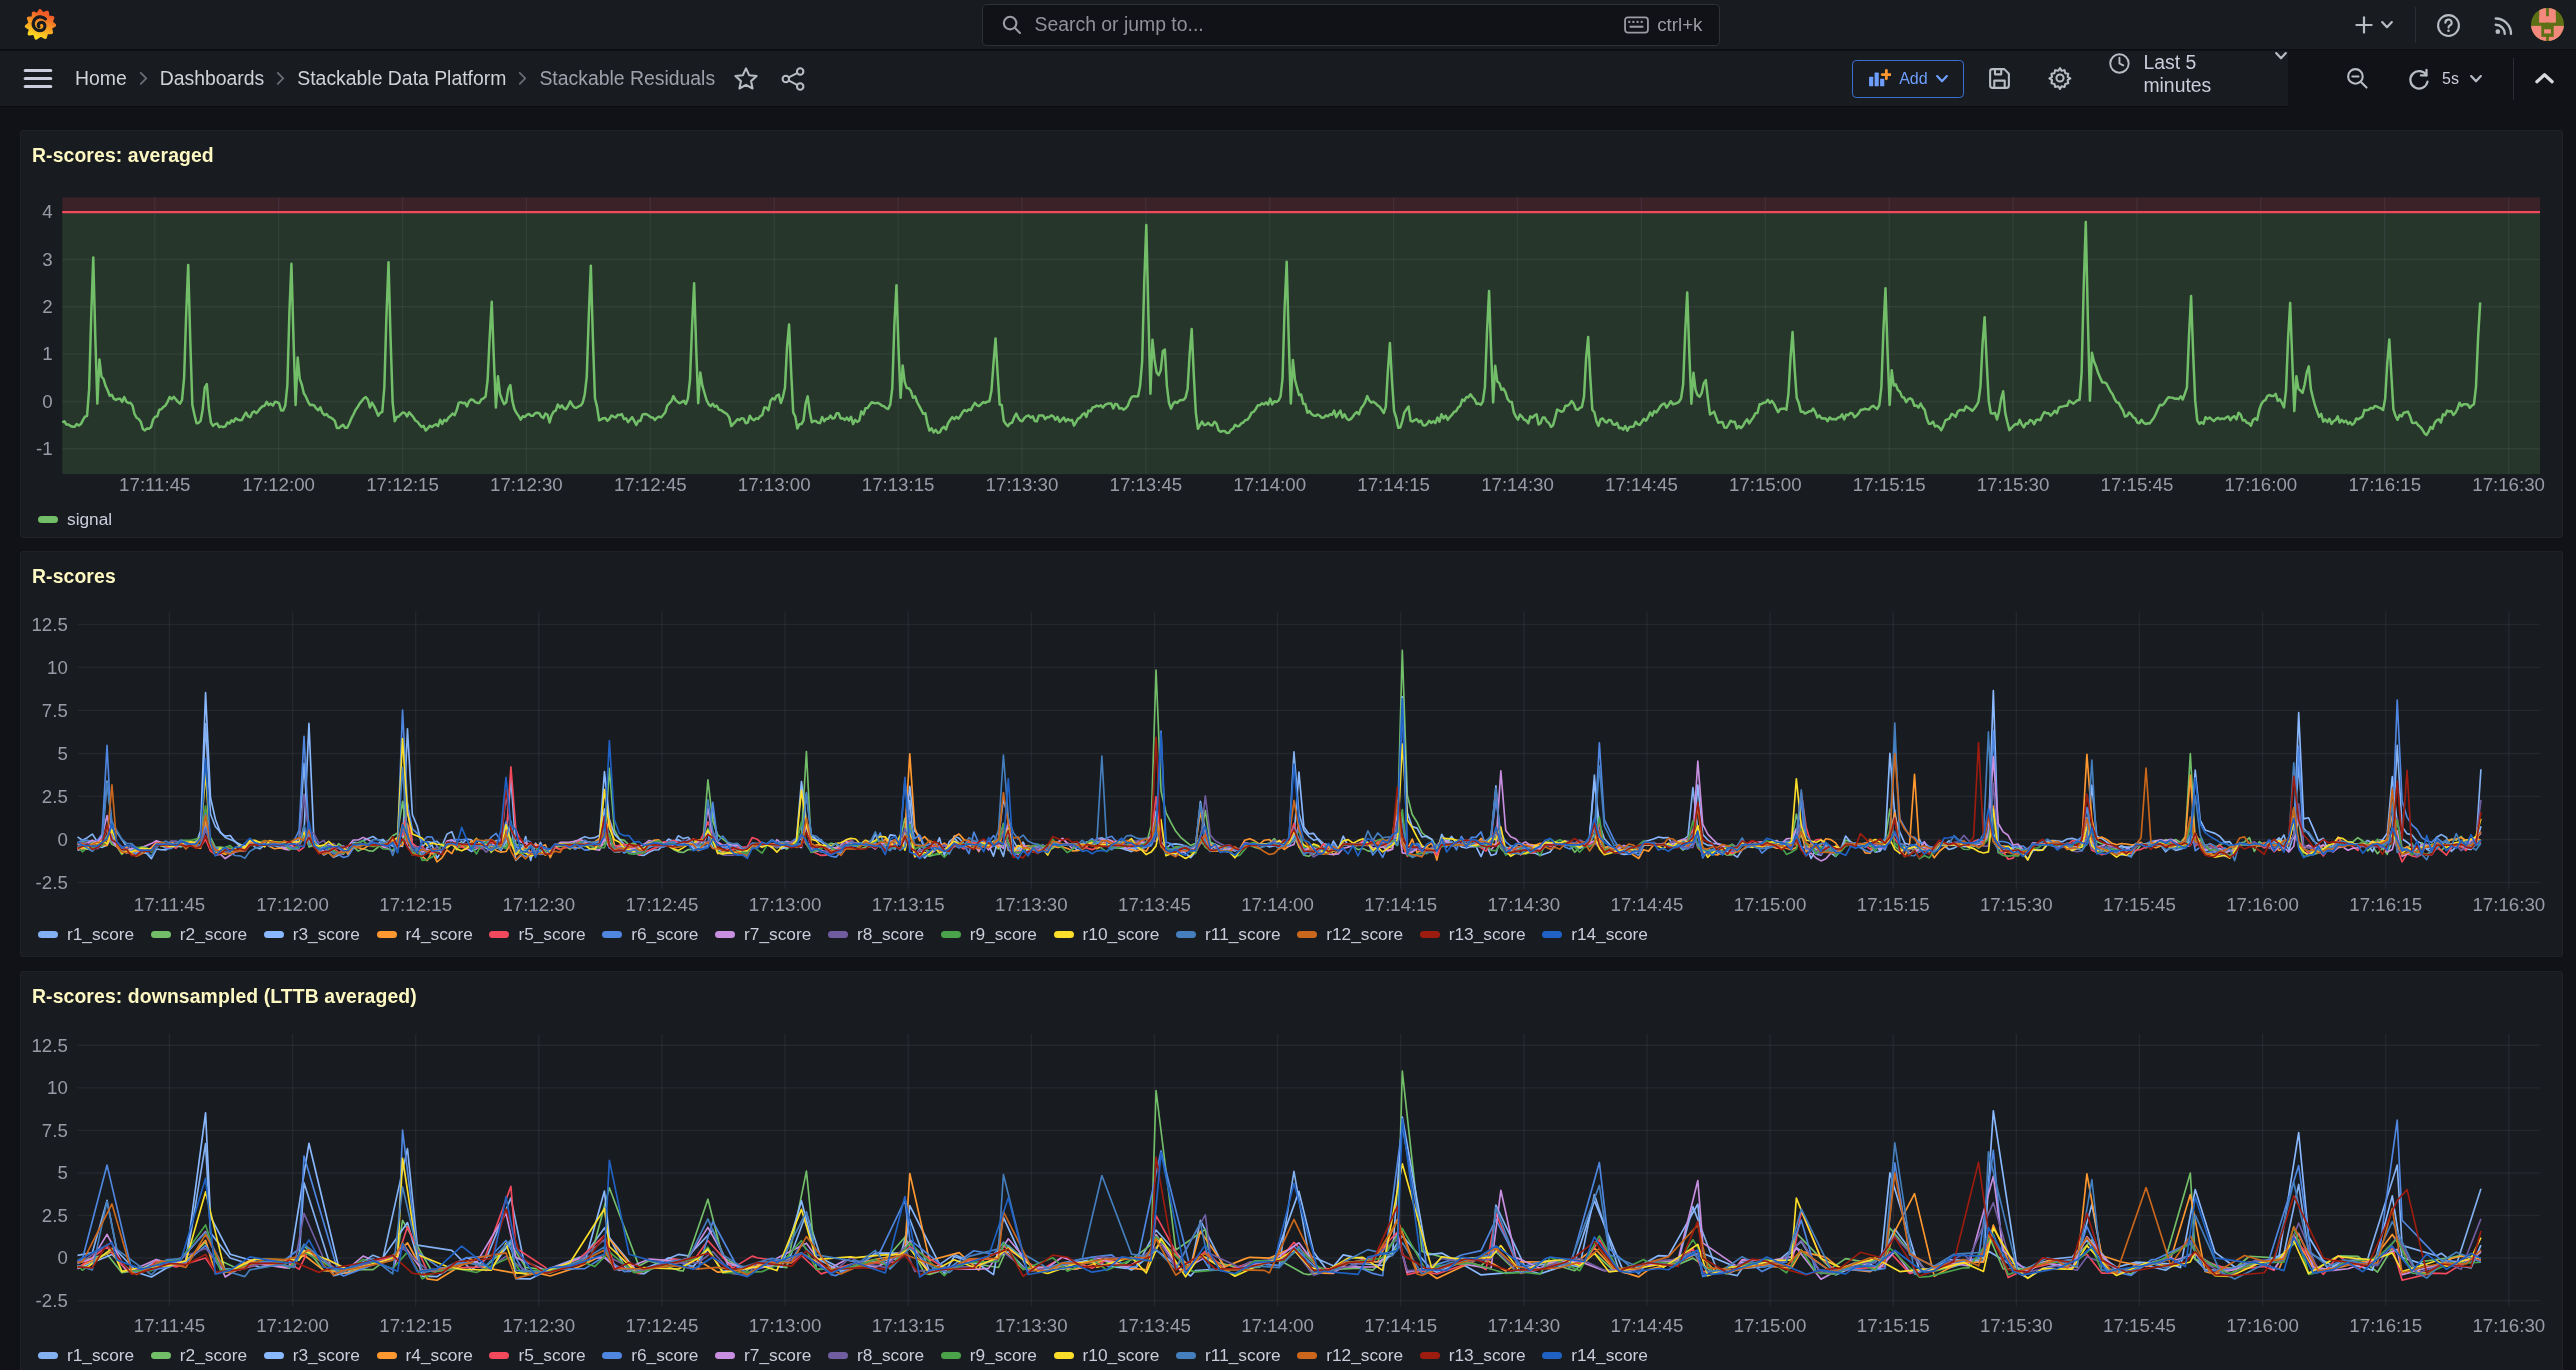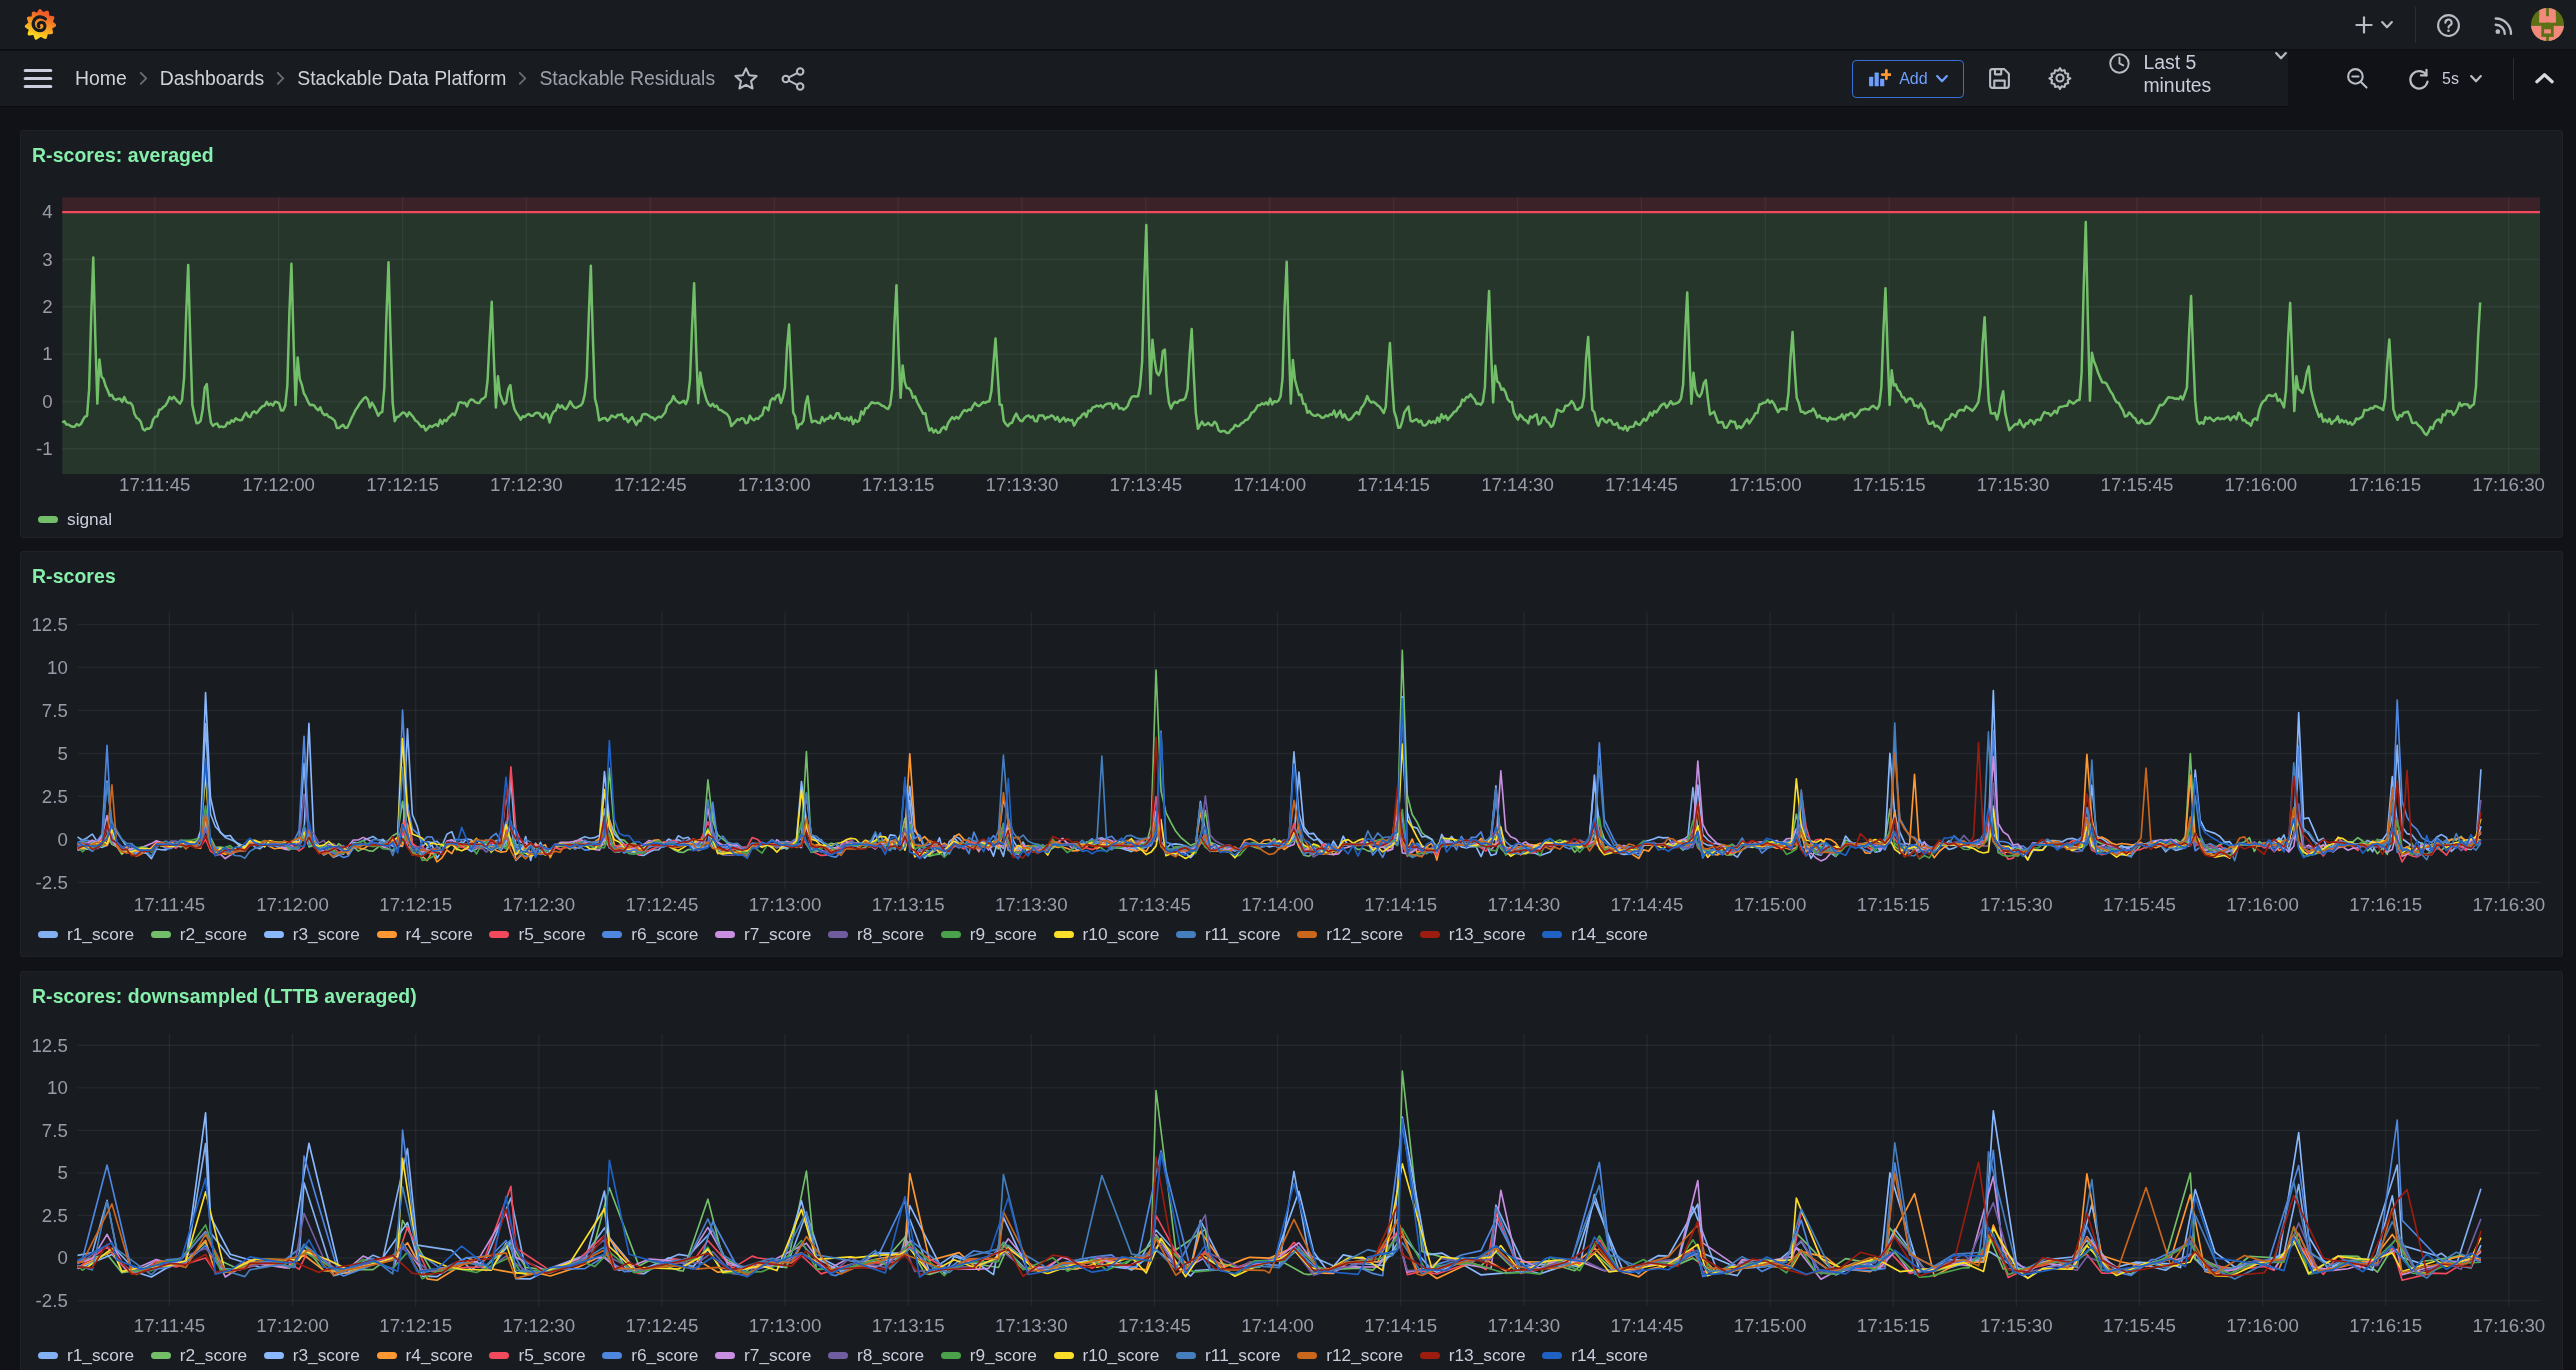--- a/index.html
+++ b/index.html
@@ -1,31 +1,53 @@
 <!DOCTYPE html>
 <html style="font-size:11px"><head><meta charset="utf-8"><style>
 * { margin:0; padding:0; box-sizing:border-box; }
 html,body { width:2576px; height:1371px; background:#111217; font-family:"Liberation Sans",sans-serif; overflow:hidden; }
 .abs { position:absolute; }
 .panel { position:absolute; left:20px; width:2543px; background:#181b1f; border:1.4px solid #202226; border-radius:2.8px; }
-.ptitle { position:absolute; left:11px; top:13px; font-size:19.4px; font-weight:700; color:#86efac; letter-spacing:0.1px; }
+.ptitle { position:absolute; left:11px; top:13px; font-size:19.4px; font-weight:700; color:#fef9c3; letter-spacing:0.1px; }
 </style></head>
 <body>
 
 <div class="abs" style="left:0;top:0;width:2576px;height:50px;background:#181b1f;border-bottom:1.4px solid #0c0d10">
   <div class="abs" style="left:24px;top:8.3px"><svg width="32" height="33" viewBox="0 0 46 48" style="" xmlns="http://www.w3.org/2000/svg">
 <defs>
           <linearGradient id="lg" x1="0" y1="1" x2="0.4" y2="0">
 <stop offset="0" stop-color="#FCEE1F"></stop>
             <stop offset="1" stop-color="#F05A28"></stop>
           </linearGradient>
         </defs>
 <path fill="url(#lg)" stroke="url(#lg)" stroke-width="5" stroke-linejoin="round" d="M23 4 L27 9 L33.5 6.5 L34.5 13.5 L41.5 14 L39 20.5 L44 25 L38 28.5 L39.5 35.5 L32.5 35.5 L30.5 42.5 L24 39 L17.5 43.5 L15 36.5 L7.5 37.5 L9.5 30.5 L3.5 26.5 L9 22 L6.5 15 L13.5 14.5 L13.5 7.5 L19.5 10 Z"></path>
 <path fill="none" stroke="#181b1f" stroke-width="4.6" stroke-linecap="round" d="M31 16 C26 11, 17 12, 14 19 C11 26, 16 33, 23 33 C28 33, 31 29, 30 25 C29 21, 25 20, 22 22 C20 23.5, 20 26, 21.5 27.3"></path>
 </svg></div>
+  <div class="abs" style="left:982px;top:3.5px;width:738px;height:42px;background:#111217;border:1.4px solid #2e3136;border-radius:4.8px;display:flex;align-items:center">
+    <span style="margin-left:18px;display:inline-flex">
+        <svg width="21" height="21" viewBox="0 0 30 30" style="" xmlns="http://www.w3.org/2000/svg">
+          <circle cx="13" cy="13" r="9" fill="none" stroke="#9b9ca3" stroke-width="3"></circle>
+          <line x1="20" y1="20" x2="27" y2="27" stroke="#9b9ca3" stroke-width="3" stroke-linecap="round"></line>
+        </svg>
+      </span>
+    <span style="margin-left:12.5px;font-size:19.4px;color:#8f9098">Search or jump to...</span>
+    <span style="margin-left:auto;margin-right:16.6px;display:inline-flex;align-items:center;font-size:18.7px;color:#9b9ca3">
+        <svg width="25" height="18" viewBox="0 0 36 26" style="" xmlns="http://www.w3.org/2000/svg">
+          <rect x="1.5" y="2" width="33" height="22" rx="4" fill="none" stroke="#9b9ca3" stroke-width="2.6"></rect>
+          <g fill="#9b9ca3">
+            <rect x="6" y="7" width="3" height="3"></rect>
+            <rect x="12" y="7" width="3" height="3"></rect>
+            <rect x="18" y="7" width="3" height="3"></rect>
+            <rect x="24" y="7" width="3" height="3"></rect>
+            <rect x="8" y="14" width="20" height="3"></rect>
+          </g>
+        </svg>
+        <span style="margin-left:8.3px">ctrl+k</span>
+      </span>
+  </div>
   <div class="abs" style="left:2355px;top:16px;display:flex;align-items:center">
       <svg width="18" height="18" viewBox="0 0 26 26" style="" xmlns="http://www.w3.org/2000/svg">
         <line x1="13" y1="2" x2="13" y2="24" stroke="#b8bcc4" stroke-width="3.2" stroke-linecap="round"></line>
         <line x1="2" y1="13" x2="24" y2="13" stroke="#b8bcc4" stroke-width="3.2" stroke-linecap="round"></line>
       </svg>
       <span style="display:inline-flex;margin-left:7px">
         <svg width="14" height="9.7" viewBox="0 0 20 14" style="" xmlns="http://www.w3.org/2000/svg">
           <polyline points="3,3 10,10.5 17,3" fill="none" stroke="#b8bcc4" stroke-width="3.2" stroke-linecap="round" stroke-linejoin="round"></polyline>
         </svg>
       </span>

